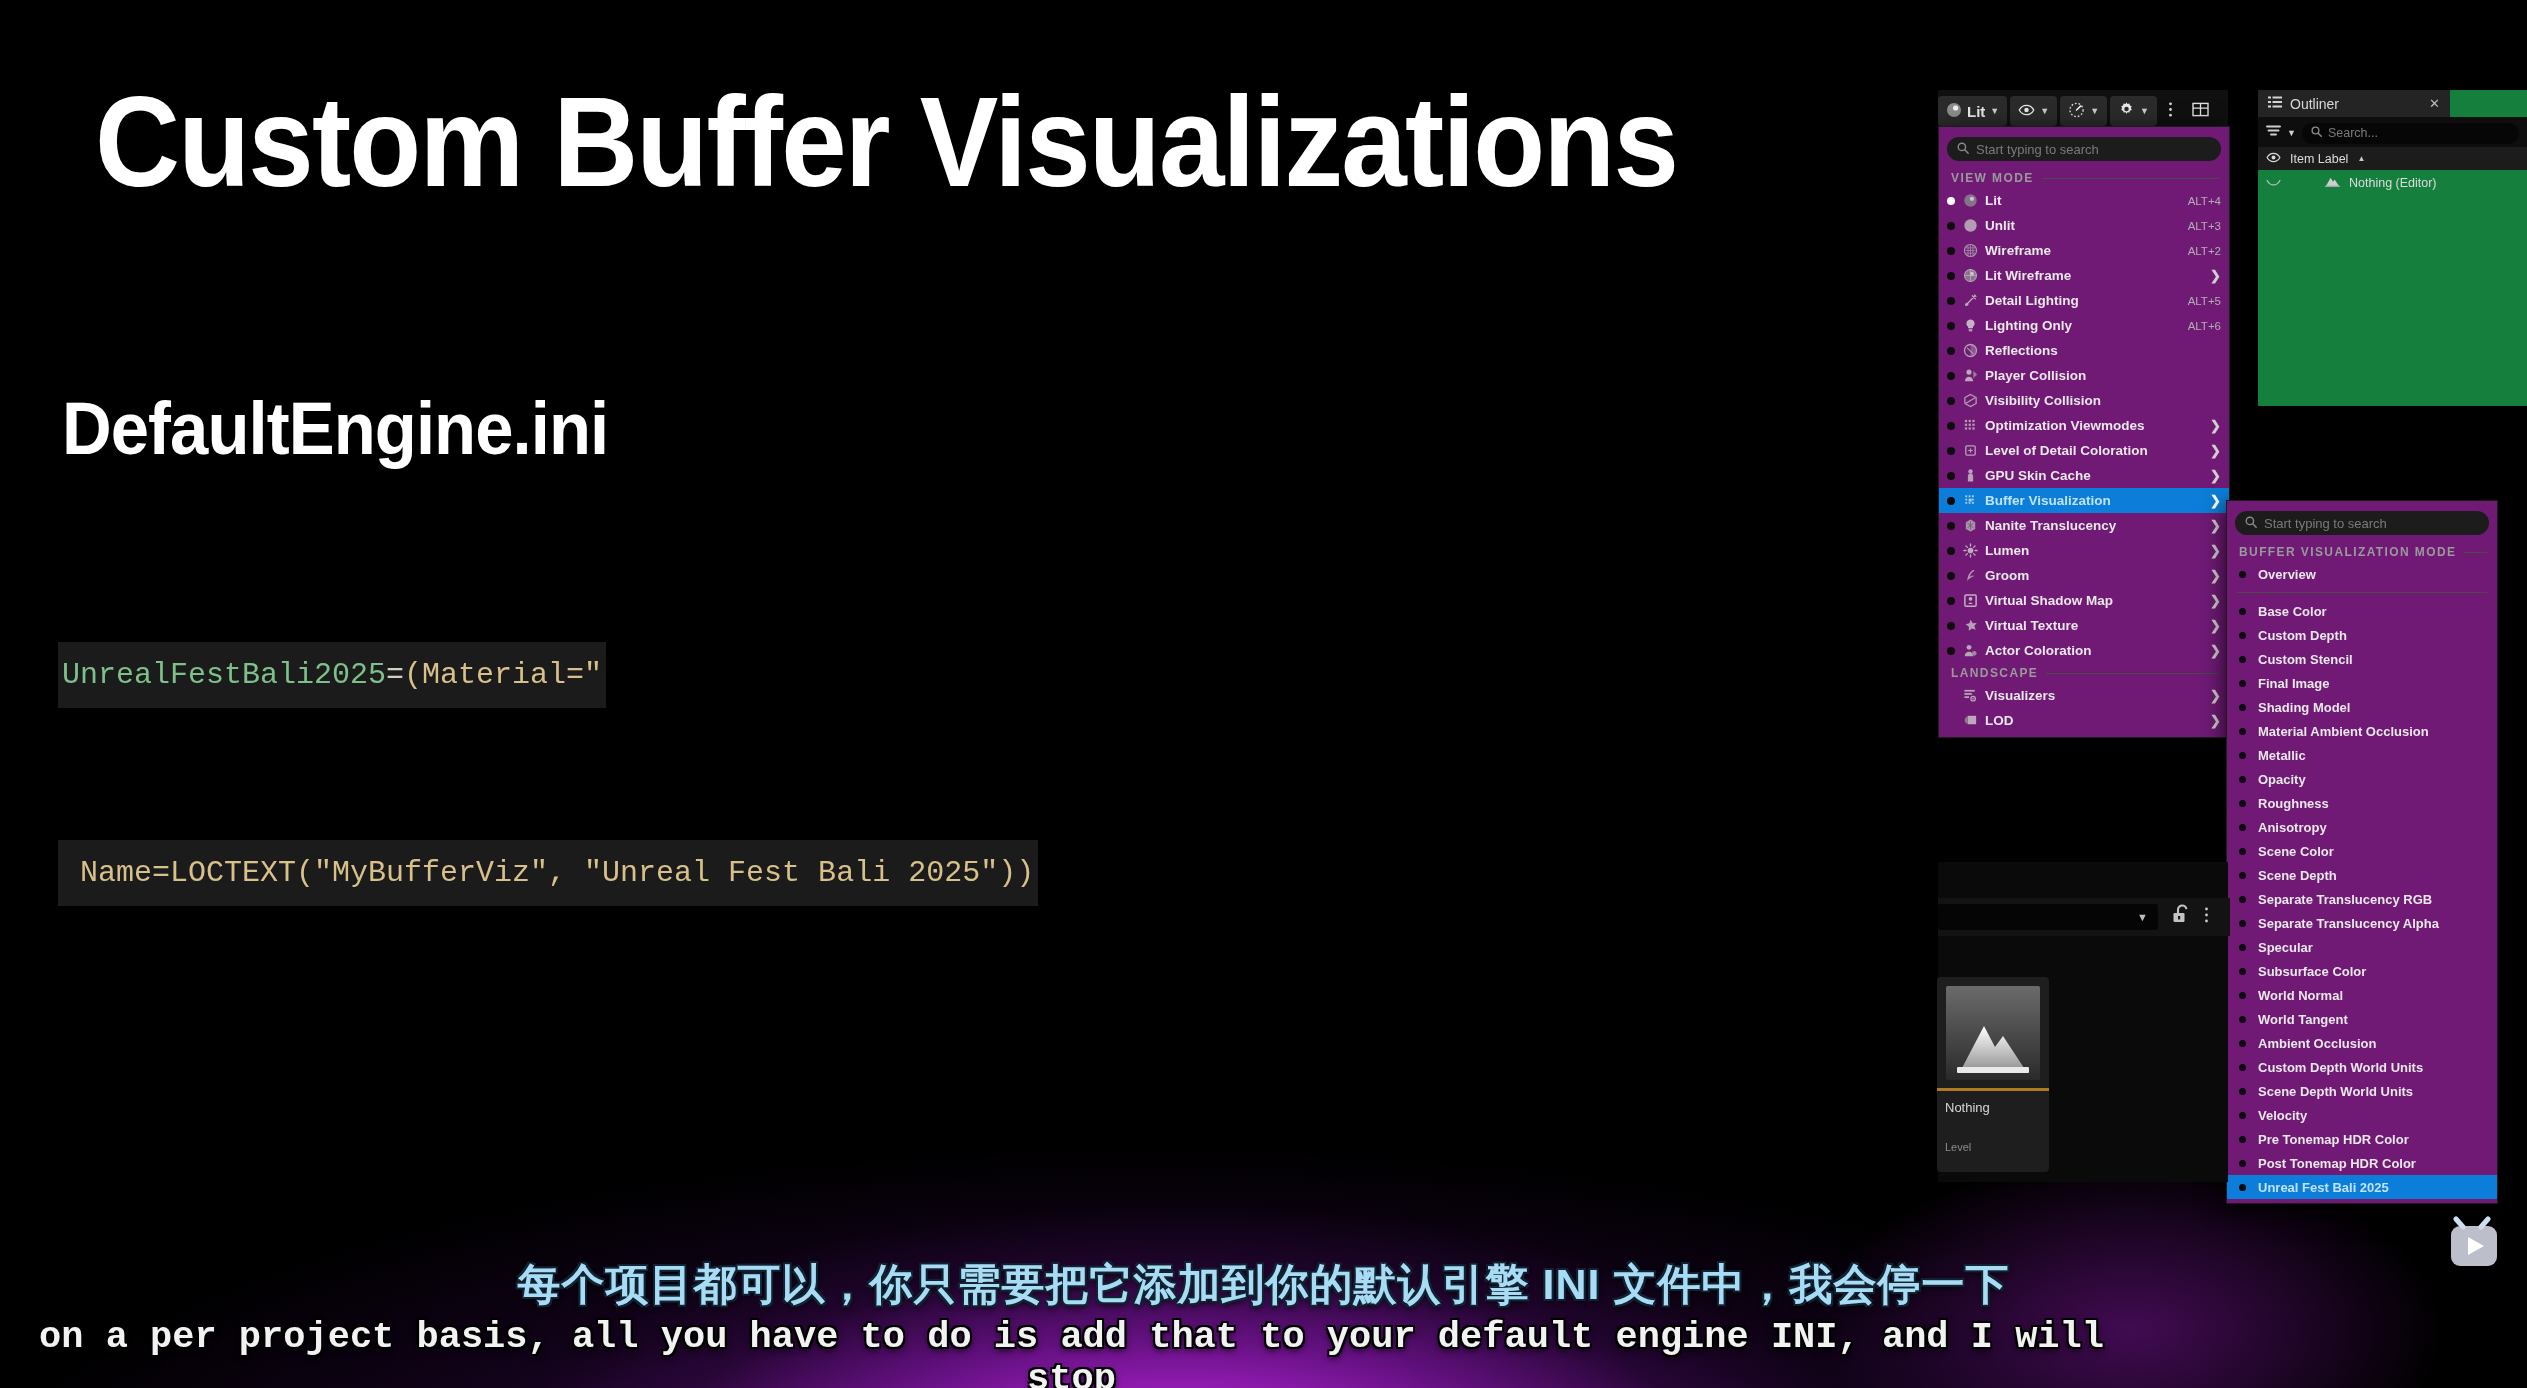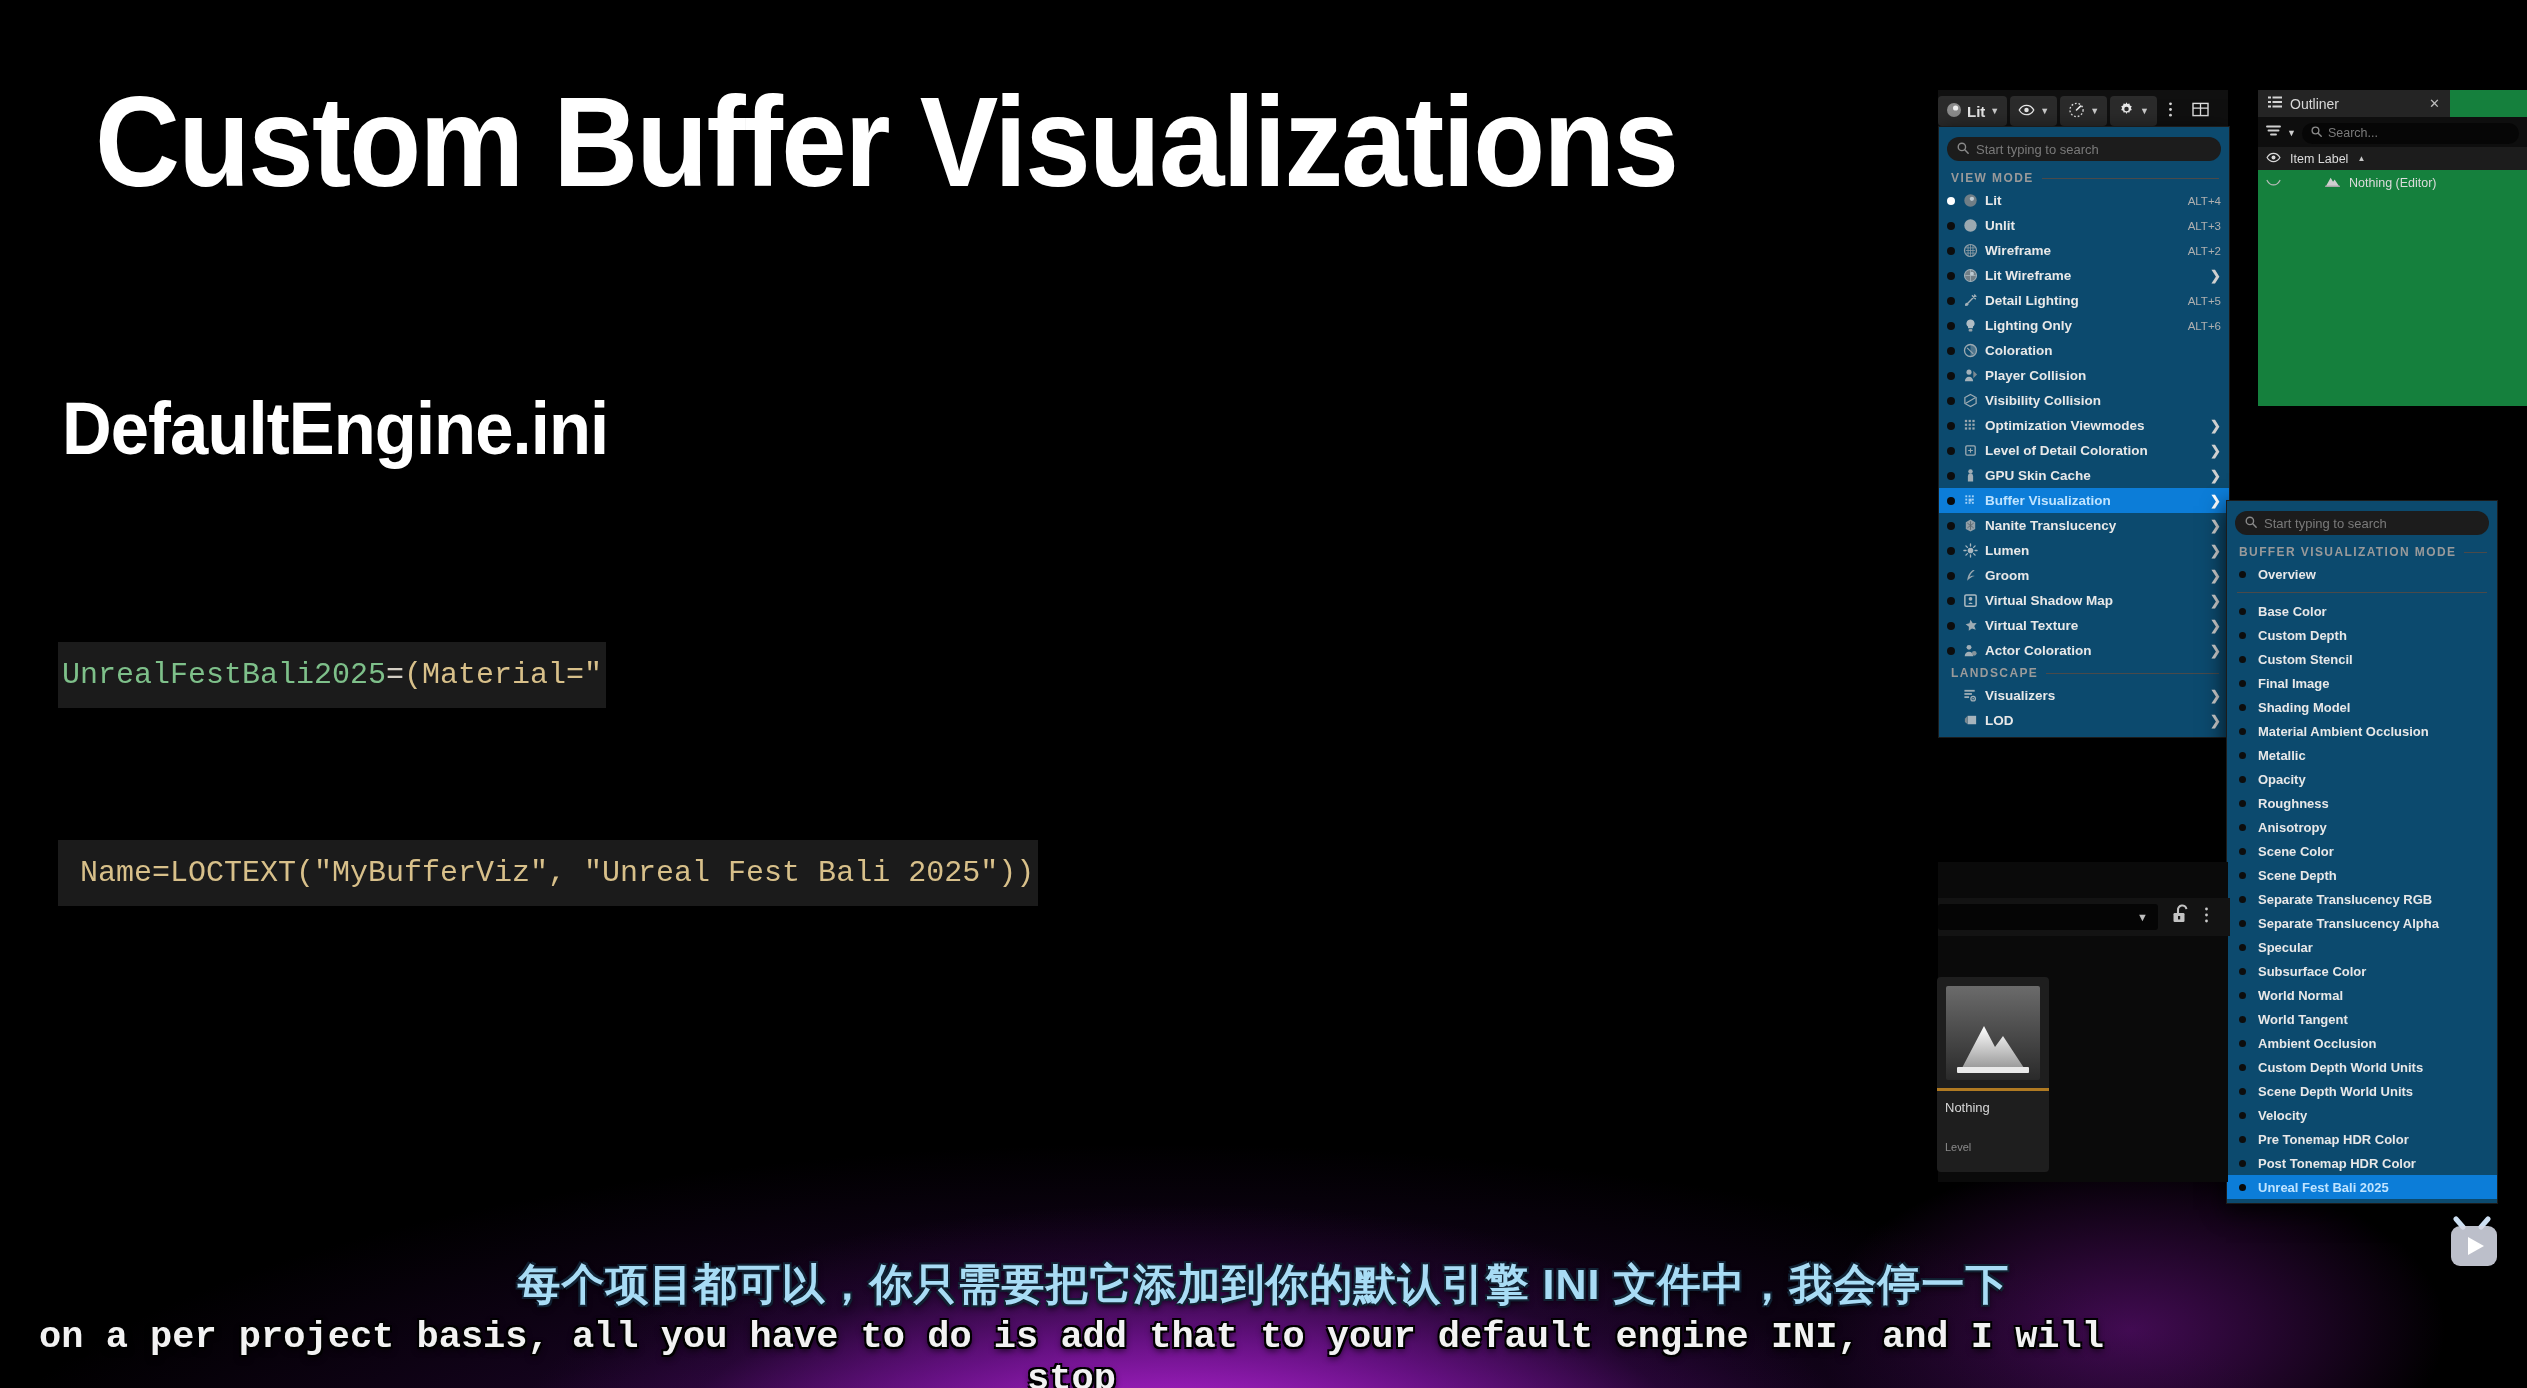--- a/index.html
+++ b/index.html
@@ -72,21 +72,21 @@
     display:flex; align-items:center; gap:5px;
     height:30px; padding:0 8px; border-radius:4px;
     background:#2b2b2b; color:#e8e8e8; font-size:15px; font-weight:bold;
   }
   .tb-btn.flat { background:#2b2b2b; }
   .tb-btn.plain { background:transparent; }
   .chev { font-size:9px; opacity:.85; }
 
   
   .ue-menu {
-    background:#0c4a6e;
+    background:#701a75;
     border:1px solid #1b1b1b;
     box-shadow:0 6px 22px rgba(0,0,0,.8);
     padding:6px 0 4px 0;
   }
   .menu-search-wrap { padding:4px 8px 7px 8px; }
   .menu-search {
     display:flex; align-items:center; gap:7px;
     background:#1c1c1c; border-radius:13px;
     height:24px; padding:0 10px;
     color:#7a7a7a; font-size:13px;
@@ -364,21 +364,21 @@
       </div>
       <div class="mi">
         <span class="radio"></span>
         <span class="ic">
           <svg width="15" height="15" viewBox="0 0 16 16">
             <circle cx="8" cy="8" r="6.4" fill="none" stroke="#c4c4c4" stroke-width="1.4"></circle>
             <path d="M8 1.6A6.4 6.4 0 0 1 8 14.4z" fill="#c4c4c4" fill-opacity=".45"></path>
             <path d="M4.4 5.2L11 11.6" stroke="#c4c4c4" stroke-width="1.2"></path>
           </svg>
         </span>
-        <span class="lbl">Coloration</span>
+        <span class="lbl">Reflections</span>
       </div>
       <div class="mi">
         <span class="radio"></span>
         <span class="ic">
           <svg width="15" height="15" viewBox="0 0 16 16">
             <circle cx="6.4" cy="4.4" r="2.7" fill="#d0d0d0"></circle>
             <path d="M2 14.2c0-3 2-5 4.4-5s4.4 2 4.4 5z" fill="#d0d0d0"></path>
             <path d="M11 3l4 4-4 4z" fill="#9d9d9d"></path>
           </svg>
         </span>

